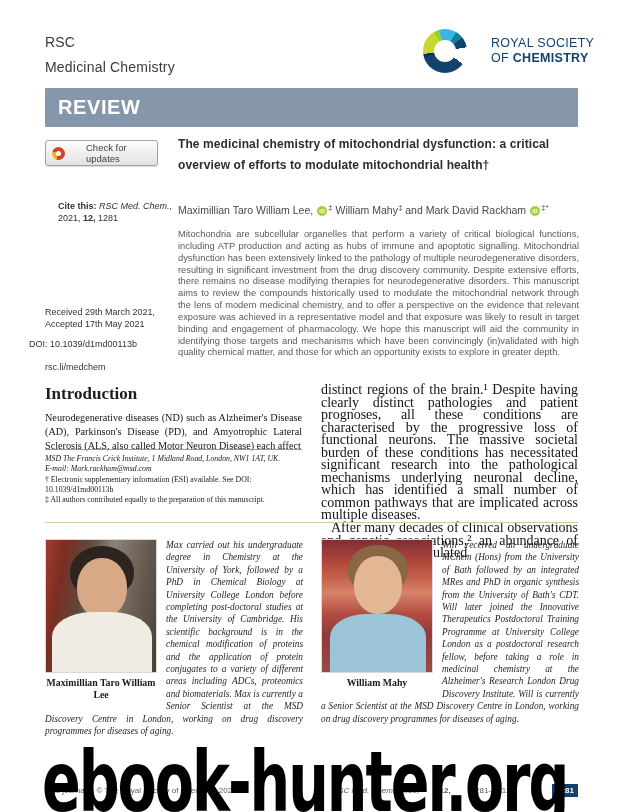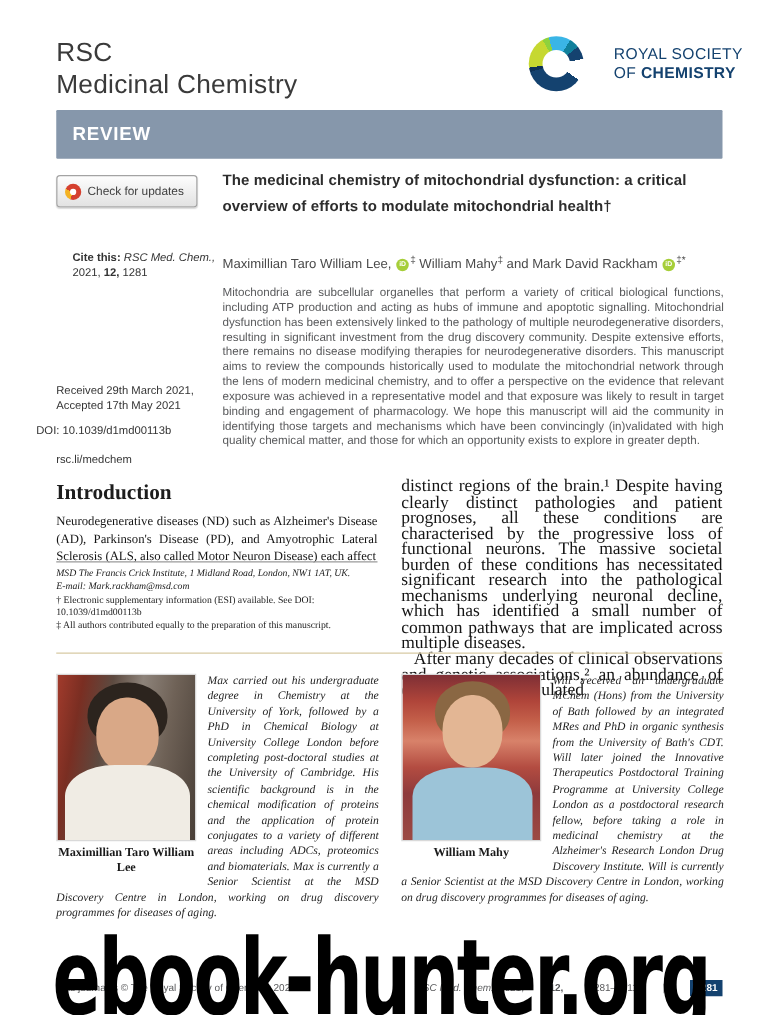--- a/index.html
+++ b/index.html
@@ -3,41 +3,41 @@
 <meta charset="utf-8">
 <style>
   * { margin:0; padding:0; box-sizing:border-box; }
   html,body { background:#fff; }
   .page {
     position:relative; width:620px; height:812px; background:#ffffff;
     overflow:hidden; font-family:"Liberation Sans", sans-serif; color:#222;
   }
 
   
-  .masthead-left { position:absolute; left:45px; top:30px; font-size:21px; line-height:25px; color:#3a3a3a; letter-spacing:0.2px; }
+  .masthead-left { position:absolute; left:45px; top:30px; font-size:14px; line-height:25px; color:#3a3a3a; letter-spacing:0.2px; }
   .masthead-right { position:absolute; left:423px; top:29px; display:flex; align-items:center; gap:24px; }
   .logo-c { position:relative; width:44px; height:44px; border-radius:50%;
     background: conic-gradient(from 0deg,
       #3ab5e6 0deg 30deg, #10809c 30deg 52deg, #14426f 52deg 80deg,
       #ffffff 80deg 126deg, #14426f 126deg 252deg, #0d3156 252deg 262deg,
       #c6d831 262deg 330deg, #8fd23c 330deg 344deg, #3ab5e6 344deg 360deg); }
   .logo-c::after { content:""; position:absolute; left:11px; top:11px; width:22px; height:22px; background:#fff; border-radius:50%; }
   .society-name { font-size:12.5px; line-height:15px; color:#14426f; letter-spacing:0.3px; }
   .society-name b { font-weight:bold; }
 
   
   .banner { position:absolute; left:45px; top:88px; width:533px; height:39px;
     background:#8697ab; border-radius:1px; display:flex; align-items:center; }
-  .banner span { color:#ffffff; font-weight:bold; font-size:15px; letter-spacing:0.6px; padding-left:13px; }
+  .banner span { color:#ffffff; font-weight:bold; font-size:20px; letter-spacing:0.6px; padding-left:13px; }
 
   
   .check-btn { position:absolute; left:45px; top:140px; width:113px; height:21px;
     border:1px solid #a3a3a3; border-radius:3px;
     background:linear-gradient(#fdfdfd,#e2e2e2); box-shadow:0 1px 1px rgba(0,0,0,.15);
-    display:flex; align-items:center; gap:5px; padding:12px 6px; cursor:pointer; }
+    display:flex; align-items:center; gap:21px; padding:12px 6px; cursor:pointer; }
   .crossmark-icon { width:13px; height:13px; border-radius:50%;
     background: conic-gradient(#d5402f 0deg 200deg, #f4b223 200deg 290deg, #d5402f 290deg 360deg);
     position:relative; flex:0 0 auto; }
   .crossmark-icon::after { content:""; position:absolute; left:4px; top:4px; width:5px; height:5px; border-radius:50%; background:#fff; }
   .check-btn .lbl { font-size:9.5px; color:#3f3f3f; }
 
   .cite { position:absolute; left:58px; top:172px; width:128px; font-size:9px; line-height:12px; color:#333;margin-top:28px; }
   .cite .it { font-style:italic; }
   .cite .bold { font-weight:bold; }
   .cite .lbl { font-weight:bold; }

